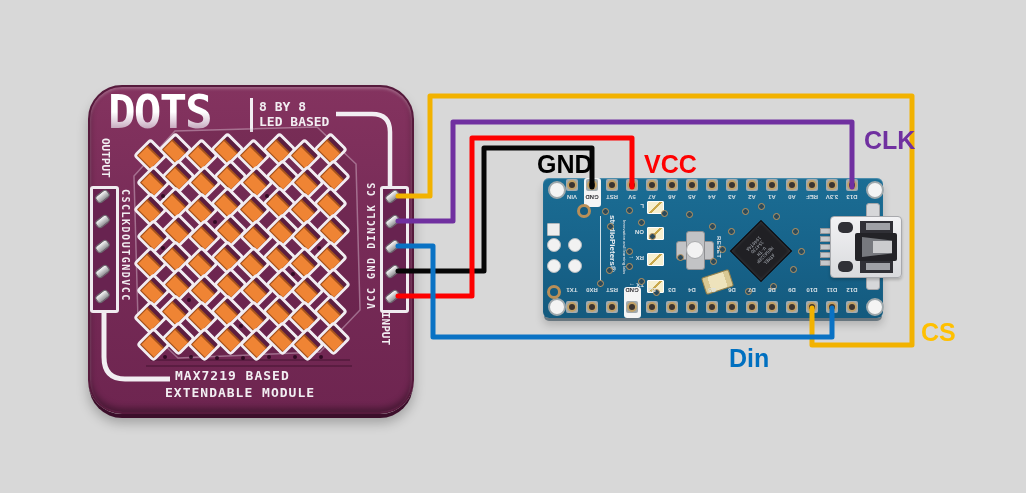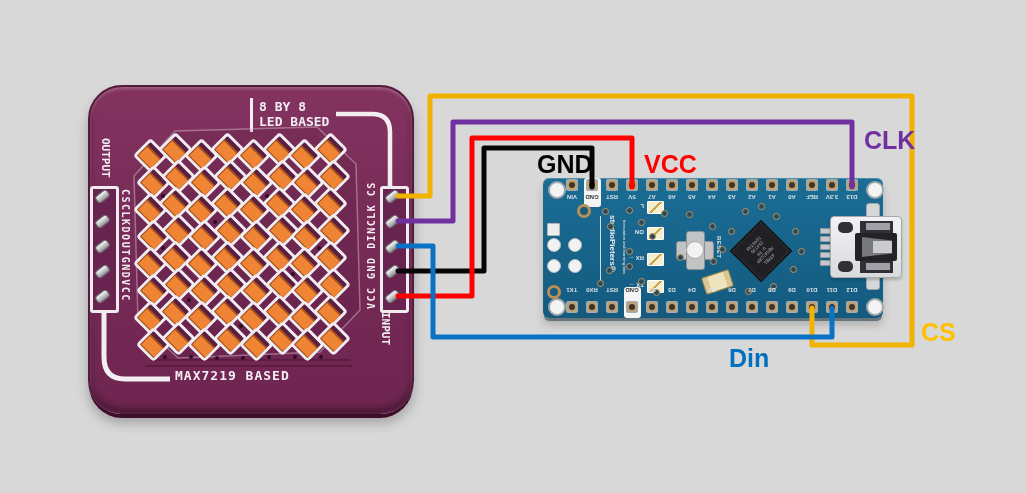--- a/index.html
+++ b/index.html
@@ -45,20 +45,21 @@
   .wire-label{font-weight:bold;font-size:25px;letter-spacing:0;white-space:nowrap;}
   svg{position:absolute;left:0;top:0;}
 </style>
 </head>
 <body>
 
 <div class="canvas">
 
   <div class="abs matrix-board"></div>
 
+  <div class="abs dots-logo">DOTS</div>
   <div class="abs" style="left:250px;top:98px;width:3px;height:34px;background:#f2eef2;"></div>
   <div class="abs pcb-text" style="left:259px;top:99px;font-size:13px;">8 BY 8</div>
   <div class="abs pcb-text" style="left:259px;top:114px;font-size:13px;">LED BASED</div>
 
   <svg width="1026" height="493">
     <path d="M336,114 H372 Q390,114 390,132 V186" fill="none" stroke="#f2eef2" stroke-width="4.5"></path>
     <path d="M104,309 V357 Q104,379 125,379 H170" fill="none" stroke="#f2eef2" stroke-width="5"></path>
     <polygon points="175,131 317,127 356,164 360,310 320,352 178,358 138,320 134,176" fill="rgba(35,5,28,0.10)" stroke="rgba(235,215,230,0.40)" stroke-width="1.5"></polygon>
     <path d="M150,360 H350 M146,366 H352" stroke="rgba(60,15,42,0.55)" stroke-width="1.5" fill="none"></path>
   </svg>
@@ -289,20 +290,21 @@
       <div class="via-dot" style="left: 163px; top: 355px; position: absolute;"></div>
       <div class="via-dot" style="left: 189px; top: 355px; position: absolute;"></div>
       <div class="via-dot" style="left: 215px; top: 356px; position: absolute;"></div>
       <div class="via-dot" style="left: 241px; top: 356px; position: absolute;"></div>
       <div class="via-dot" style="left: 267px; top: 355px; position: absolute;"></div>
       <div class="via-dot" style="left: 293px; top: 355px; position: absolute;"></div>
       <div class="via-dot" style="left: 319px; top: 355px; position: absolute;"></div>
     </div>
 
   <div class="abs pcb-text" style="left:175px;top:368px;font-size:13px;letter-spacing:1px;">MAX7219 BASED</div>
+  <div class="abs pcb-text" style="left:165px;top:385px;font-size:13px;letter-spacing:1px;">EXTENDABLE MODULE</div>
 
   <div class="abs nano-board"></div>
 
   <div class="abs hole" style="left:548px;top:181px;"></div>
   <div class="abs hole" style="left:866px;top:181px;"></div>
   <div class="abs hole" style="left:548px;top:298px;"></div>
   <div class="abs hole" style="left:866px;top:298px;"></div>
 
   <div class="abs gnd-high" style="left:584px;top:178px;width:17px;height:29px;"></div>
   <div class="abs gnd-high" style="left:624px;top:287px;width:17px;height:31px;"></div>

